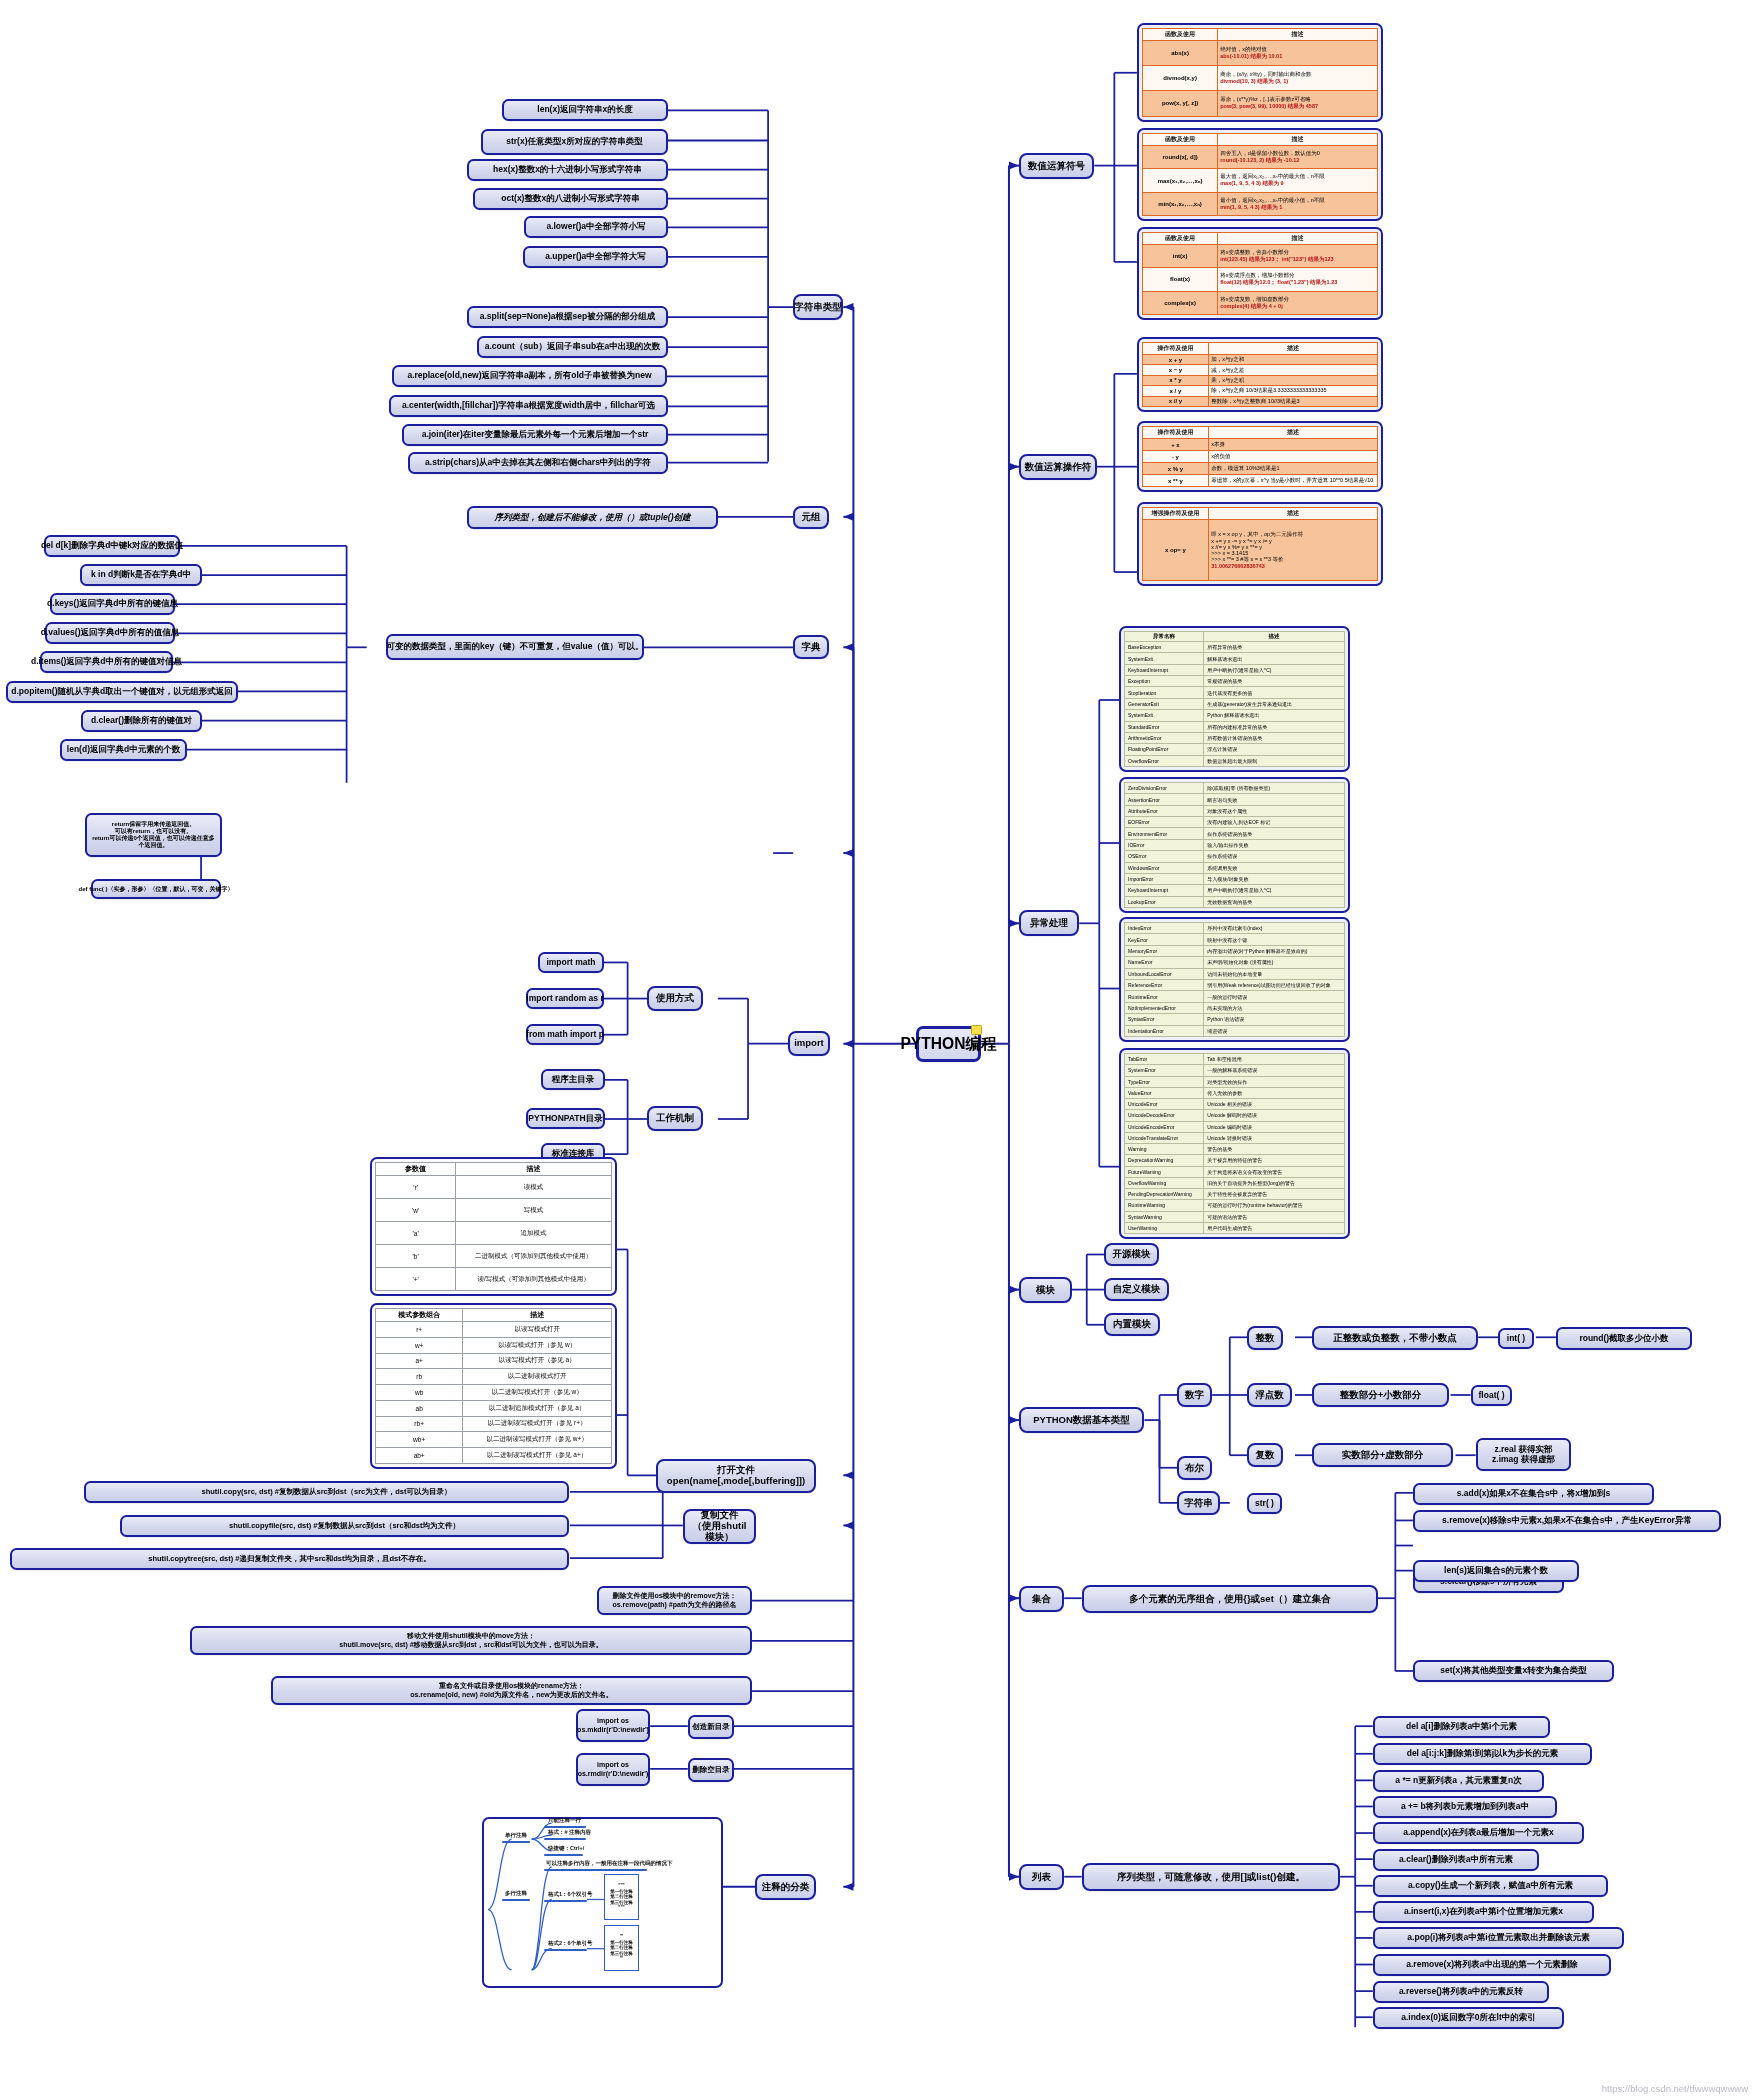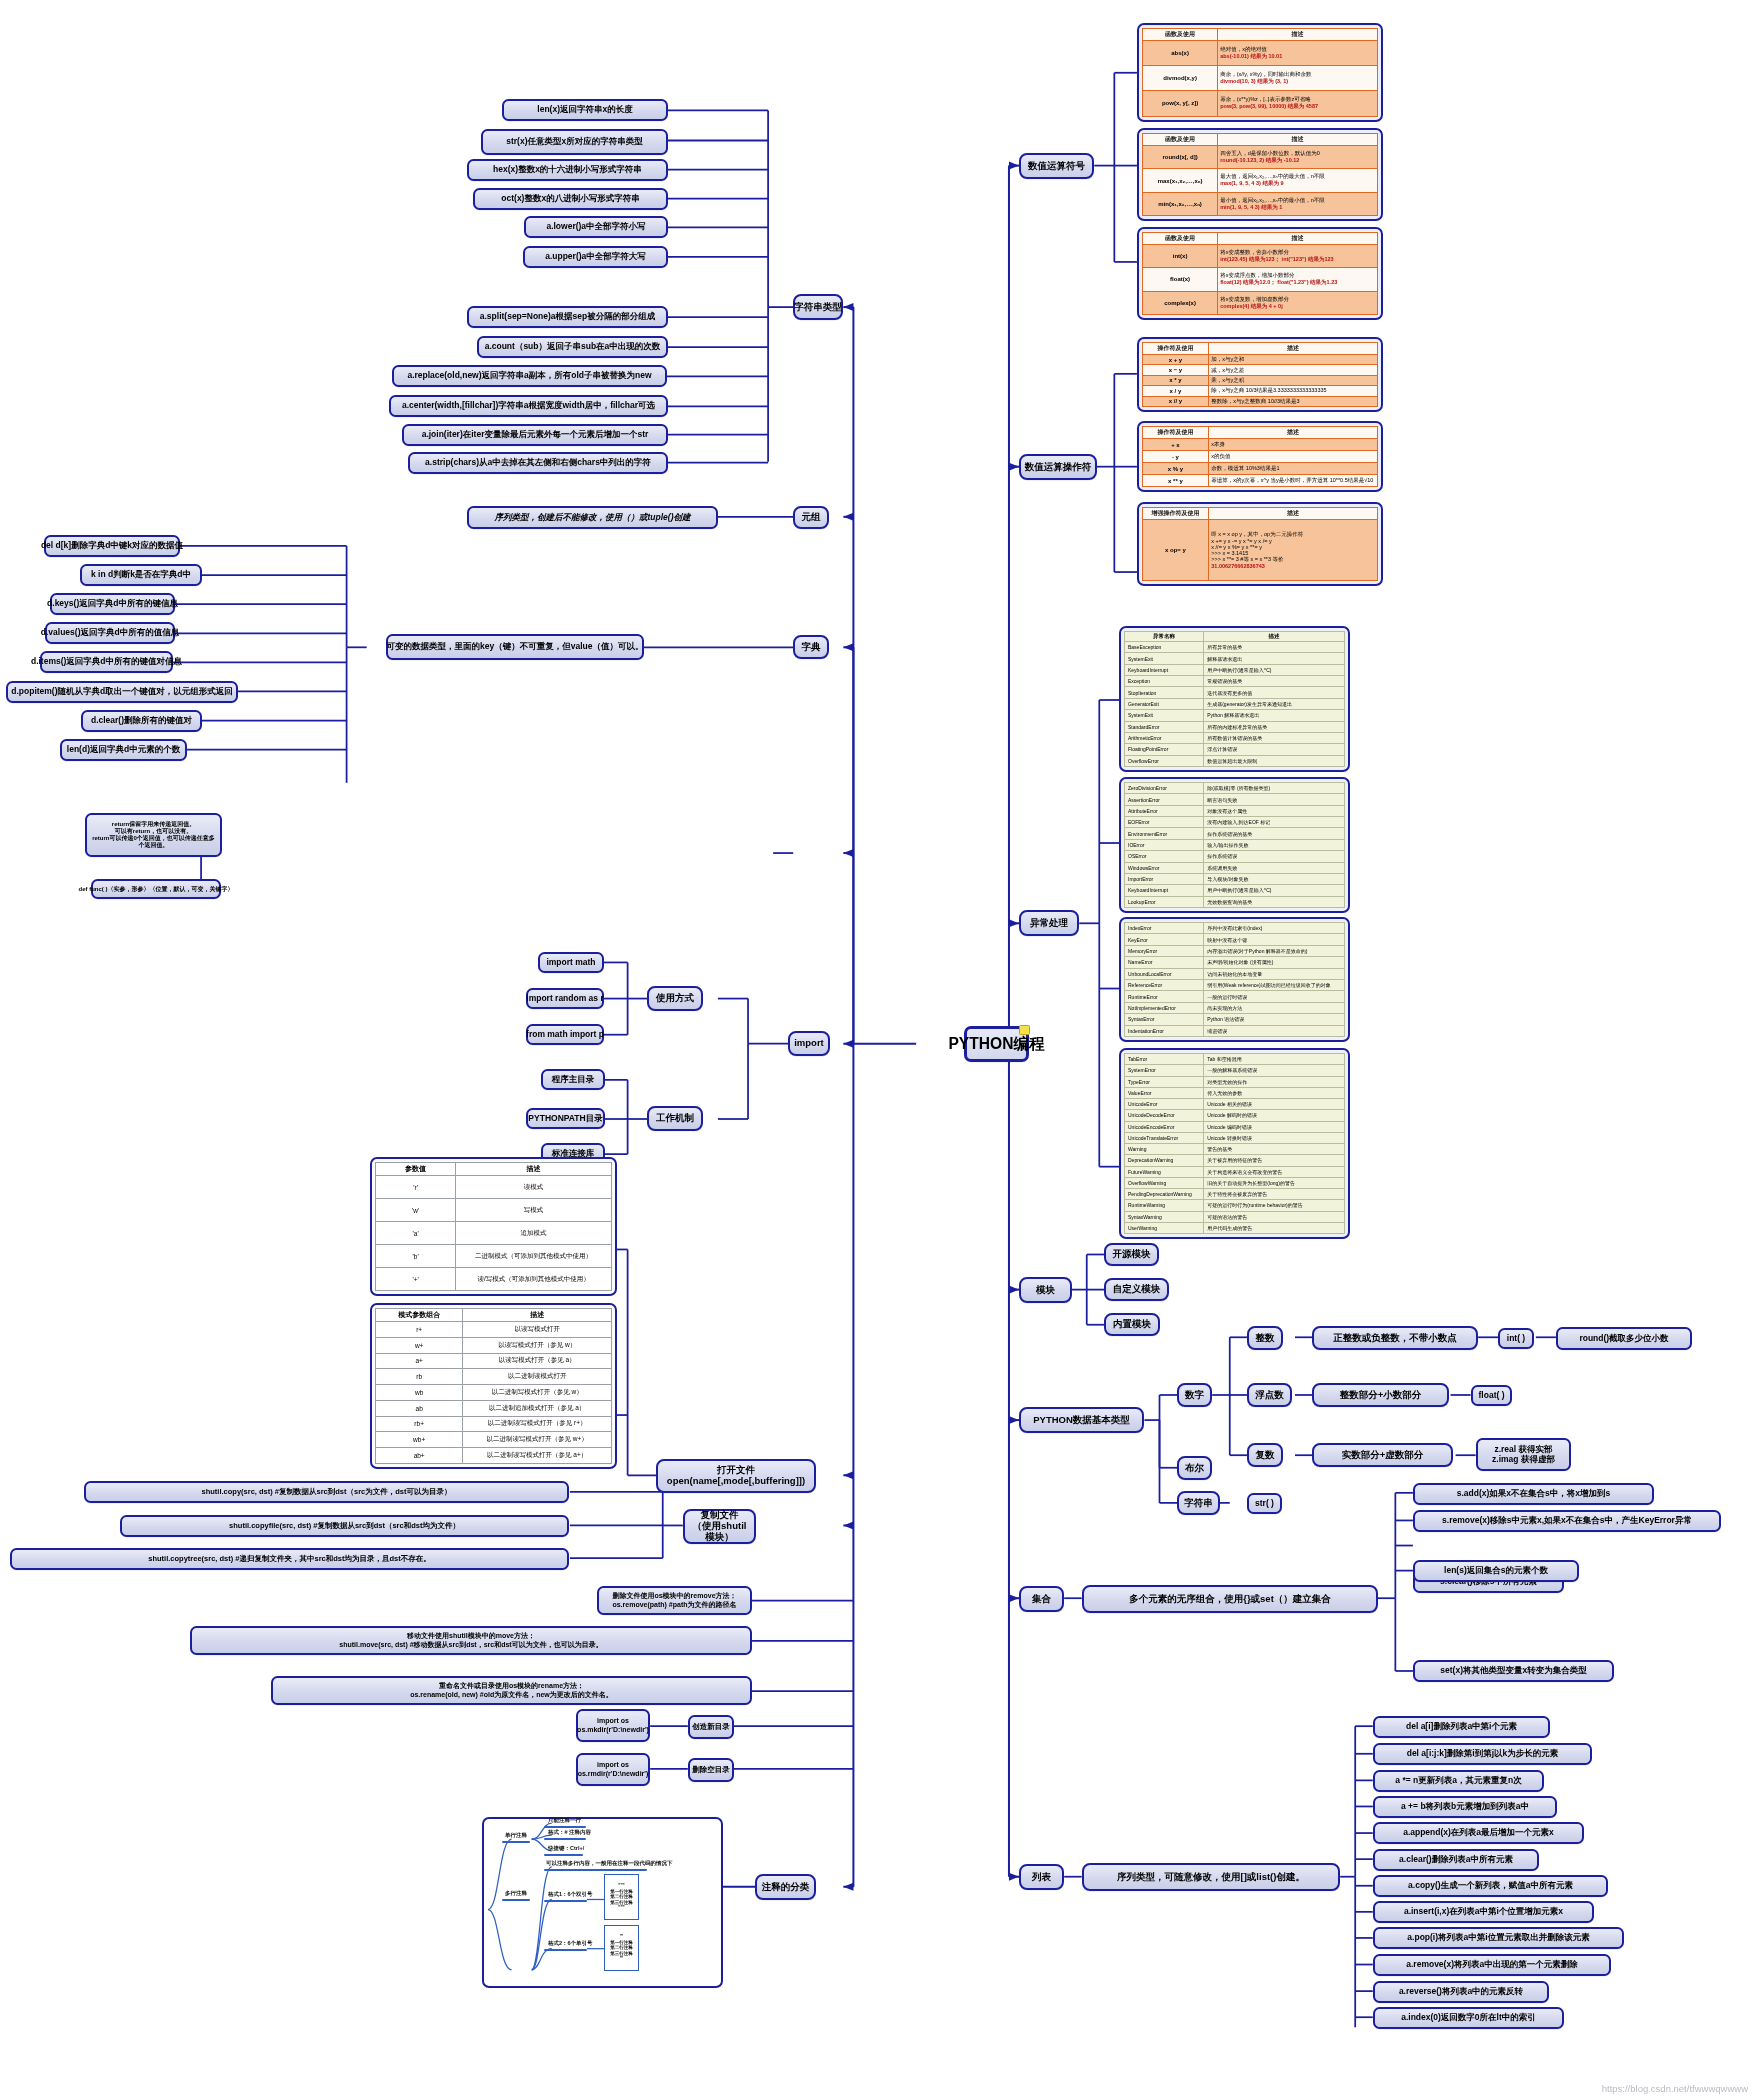--- a/index.html
+++ b/index.html
@@ -32,21 +32,20 @@
   .node.wrap { white-space: normal; }
   .n-sm { font-size: 8.5px; border-width:2px; border-radius: 6.5px;}
   .n-md { font-size: 9.5px; }
 
   .root {
     background: linear-gradient(to bottom,#e7e9f6 0%, #d2d7ec 100%);
     border: 3px solid #1b1f9e;
     border-radius: 7px;
     font-size: 15.6px;
     font-weight: bold;
-    margin-left: 48px;
   }
   .root::after{
     content:"";
     position:absolute; top:-4.5px; right:-3.5px;
     width:8.5px;height:8.5px;background:#f5e04a;border:1px solid #b8a41f;border-radius:1.5px;
   }
 
   
   .card {
     position:absolute;

